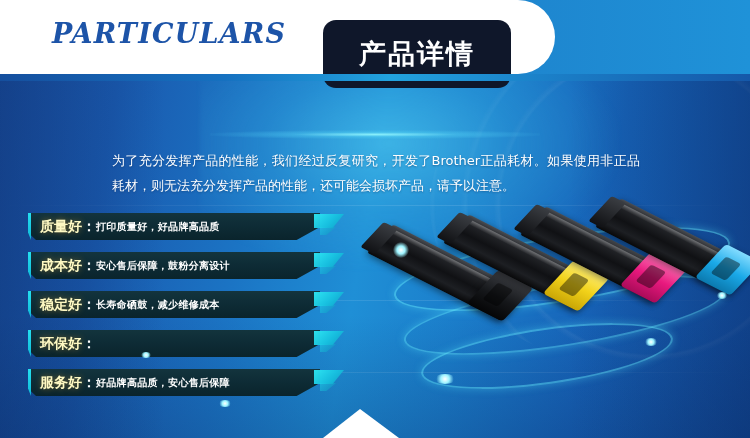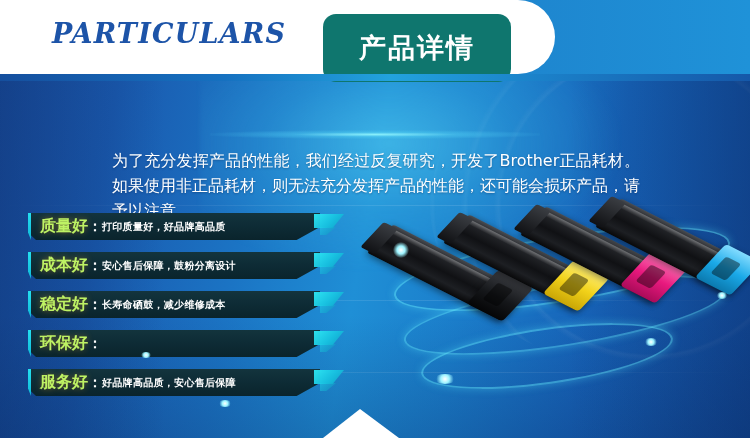--- a/index.html
+++ b/index.html
@@ -70,23 +70,23 @@
   .brand-word{
     position:absolute;left:52px;top:18px;
     font-family:"DejaVu Serif","Liberation Serif",serif;
     font-style:italic;font-weight:700;
     font-size:27px;letter-spacing:1.2px;
     color:#1d54a8;
     white-space:nowrap;
     text-align:right;
   }
   .badge{
-    position:absolute;left:323px;top:14px;
+    position:absolute;left:323px;top:20px;
     width:188px;height:68px;
-    background:#0f766e;
+    background:#0f172a;
     border-radius:13px;
     display:flex;align-items:center;justify-content:center;
   }
   .badge-text{
     color:#fff;font-size:27px;font-weight:700;
     letter-spacing:2px;
     font-family:"DejaVu Sans","Liberation Sans",sans-serif;
   }
   .header-strip{
     position:absolute;left:0;top:74px;width:750px;height:7px;
@@ -104,21 +104,21 @@
   }
   .headline-underglow{
     position:absolute;left:50%;transform:translateX(-50%);
     top:130px;width:330px;height:9px;
     background:radial-gradient(ellipse at 50% 50%, rgba(150,250,255,.85) 0%, rgba(90,220,250,.35) 35%, rgba(60,190,240,0) 75%);
   }
 
   
   .para{
     position:absolute;left:112px;top:148px;width:528px;
-    color:#ffffff;font-size:16px;line-height:25px;
+    color:#ffffff;font-size:13px;line-height:25px;
     text-align:justify;
     text-shadow:0 1px 2px rgba(10,45,90,.45);
   }
 
   
   .features{position:absolute;left:28px;top:213px;width:320px;}
   .feat{
     position:relative;
     height:27px;margin-bottom:12px;
     display:flex;align-items:center;
@@ -147,21 +147,21 @@
     background:linear-gradient(135deg,#1fd0ea,#0c8fba);
     clip-path:polygon(0 0, 100% 0, 40% 100%, 0 100%);
     opacity:.6;
   }
   .feat-body{
     position:relative;z-index:2;
     display:flex;align-items:center;
     padding-left:12px;white-space:nowrap;
   }
   .feat-key{
-    color:#bef264;font-size:16px;font-weight:700;
+    color:#fef9c3;font-size:14px;font-weight:700;
     text-shadow:0 0 6px rgba(245,166,35,.45);
   }
   .feat-sep{color:#ffffff;font-size:14px;font-weight:700;}
   .feat-val{color:#ffffff;font-size:10px;font-weight:700;letter-spacing:.3px;}
 
   
   .product{
     position:absolute;left:398px;top:206px;
     width:352px;height:202px;
   }

